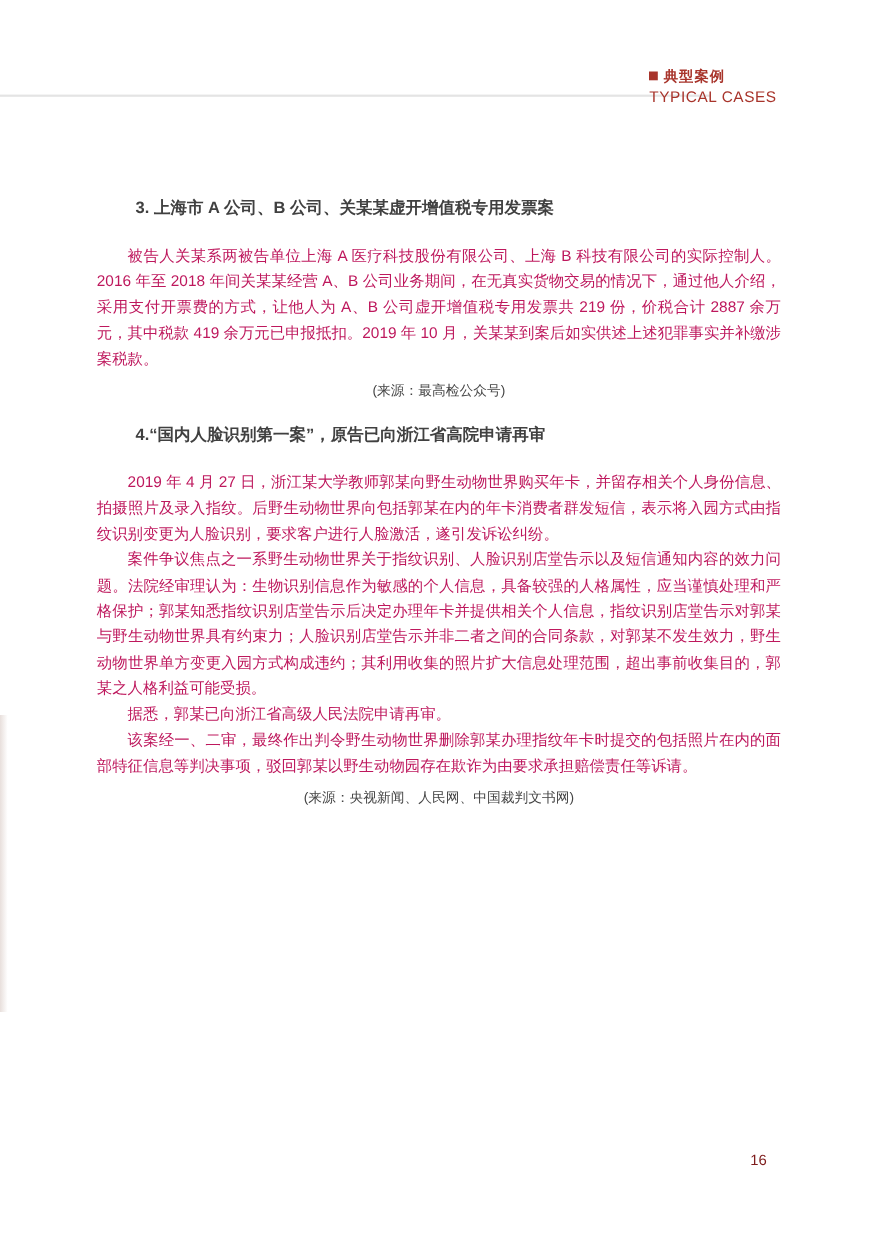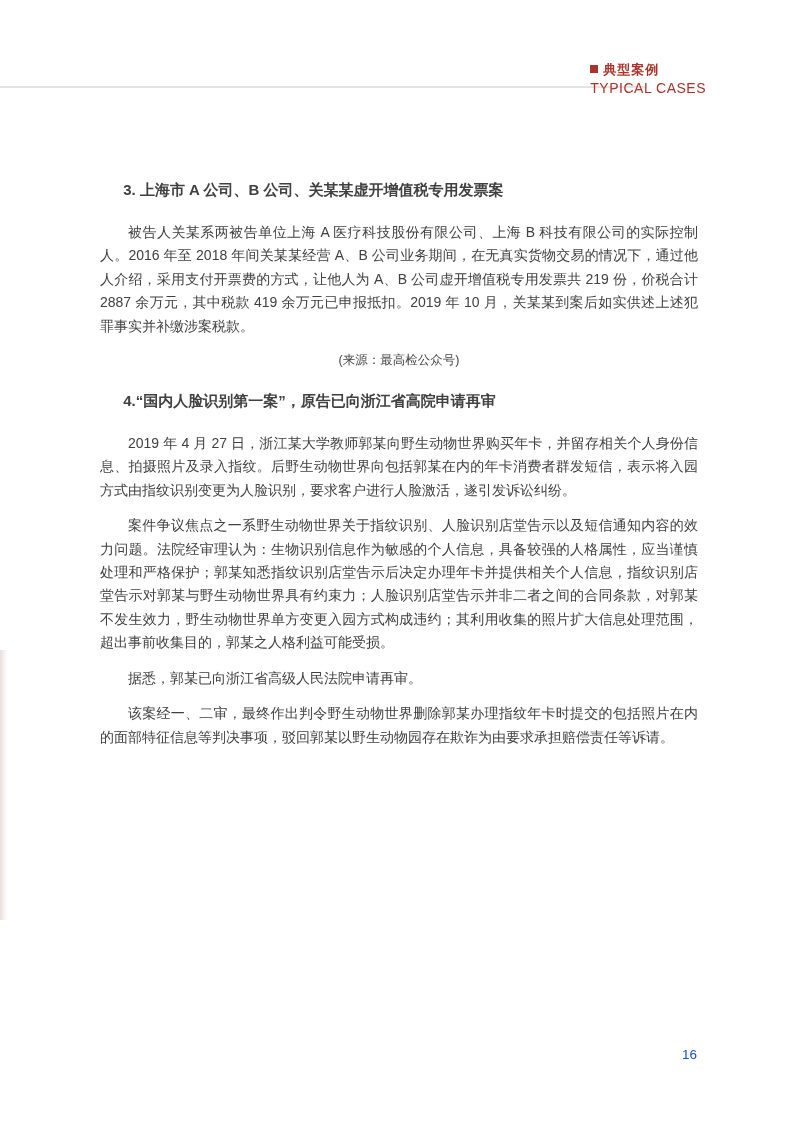--- a/index.html
+++ b/index.html
@@ -64,37 +64,37 @@
     line-height: 20px;
     margin: 0 0 21px 0;
     text-indent: 2.35em;
   }
   .section-heading.second { margin-top: 21px; }
   .para {
     font-size: 14px;
     line-height: 23.4px;
     text-align: justify;
     text-indent: 2em;
-    margin: 12px;
-    color: #404040;
+    margin: 0;
+    color: #be185d;
   }
   .source {
     text-align: center;
     font-size: 12.5px;
     line-height: 20px;
     color: #454545;
     margin: 7px 0 0 0;
   }
   
   .page-number {
     position: absolute;
     top: 1047px;
     right: 97px;
     font-size: 13.5px;
-    color: #1d4ed8;
+    color: #7f1d1d;
   }
   
   .edge-shadow {
     position: absolute;
     left: 0;
     top: 650px;
     width: 7px;
     height: 270px;
     background: linear-gradient(to right, rgba(150,110,95,0.22), rgba(150,110,95,0));
     pointer-events: none;
@@ -122,20 +122,21 @@
 
     <p class="source">(来源：最高检公众号)</p>
 
     <h3 class="section-heading second">4.“国内人脸识别第一案”，原告已向浙江省高院申请再审</h3>
 
     <p class="para">2019 年 4 月 27 日，浙江某大学教师郭某向野生动物世界购买年卡，并留存相关个人身份信息、拍摄照片及录入指纹。后野生动物世界向包括郭某在内的年卡消费者群发短信，表示将入园方式由指纹识别变更为人脸识别，要求客户进行人脸激活，遂引发诉讼纠纷。</p>
     <p class="para">案件争议焦点之一系野生动物世界关于指纹识别、人脸识别店堂告示以及短信通知内容的效力问题。法院经审理认为：生物识别信息作为敏感的个人信息，具备较强的人格属性，应当谨慎处理和严格保护；郭某知悉指纹识别店堂告示后决定办理年卡并提供相关个人信息，指纹识别店堂告示对郭某与野生动物世界具有约束力；人脸识别店堂告示并非二者之间的合同条款，对郭某不发生效力，野生动物世界单方变更入园方式构成违约；其利用收集的照片扩大信息处理范围，超出事前收集目的，郭某之人格利益可能受损。</p>
     <p class="para">据悉，郭某已向浙江省高级人民法院申请再审。</p>
     <p class="para">该案经一、二审，最终作出判令野生动物世界删除郭某办理指纹年卡时提交的包括照片在内的面部特征信息等判决事项，驳回郭某以野生动物园存在欺诈为由要求承担赔偿责任等诉请。</p>
 
+    <p class="source">(来源：央视新闻、人民网、中国裁判文书网)</p>
 
   </div>
 
   <div class="edge-shadow"></div>
 
   <div class="page-number">16</div>
 
 </div>
 
 </body></html>

